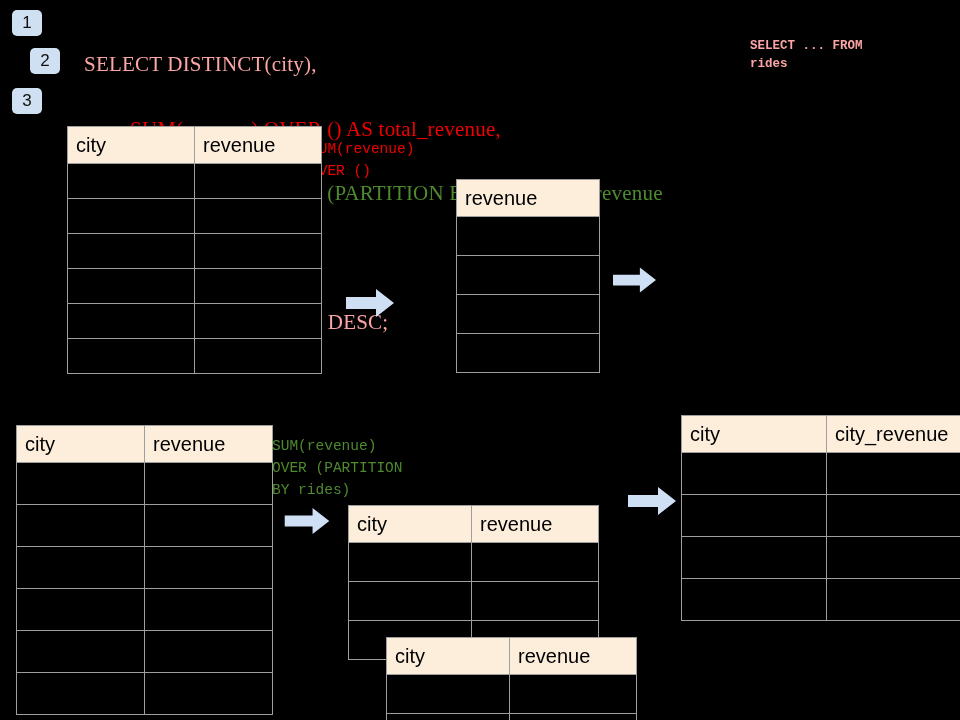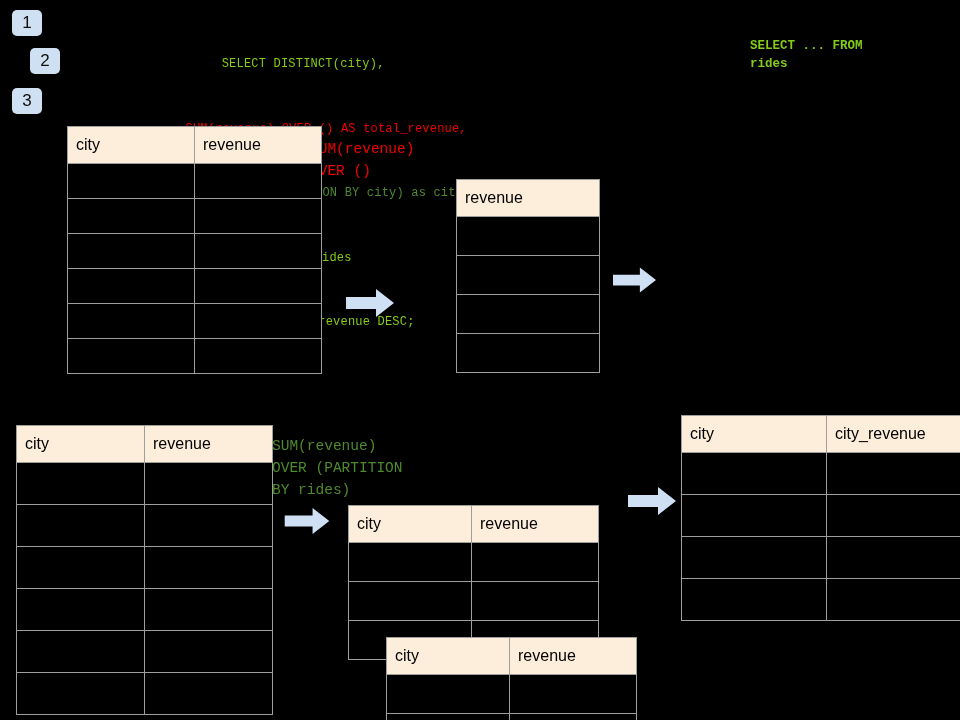--- a/index.html
+++ b/index.html
@@ -27,29 +27,28 @@
     color: #101010;
     font-family: "Liberation Sans", sans-serif;
     font-size: 17px;
     line-height: 26px;
     text-align: center;
   }
 
   
   .sql-block {
     position: absolute;
-    font-family: Liberation Mono, monospace;
-    font-size: 12px;
+    font-family: Liberation Serif, serif;
+    font-size: 21px;
     line-height: 21.5px;
     white-space: pre;
     letter-spacing: 0.2px;
-    text-align: center;
   }
   .sql-line { white-space: pre; }
-  .c-purple { color: #84cc16; }
+  .c-purple { color: #fca5a5; }
   .c-red    { color: #F00000; }
   .c-green  { color: #4E8A2E; }
 
   
   .callout {
     position: absolute;
     font-family: "Liberation Mono", monospace;
     font-size: 14.5px;
     line-height: 22px;
     white-space: pre;
@@ -69,21 +68,21 @@
   }
   .tbl th, .tbl td {
     border: 1px solid #9e9e9e;
     padding: 0;
     margin: 0;
   }
   .tbl th {
     background: #fceedb;
     color: #000000;
     font-family: "Liberation Sans", sans-serif;
-    font-size: 16px;
+    font-size: 20px;
     font-weight: normal;
     text-align: left;
     padding: 6px 0 6px 8px;
     height: 24px;
     vertical-align: middle;
   }
   .tbl td {
     background: #000000;
     height: 34px;
   }

